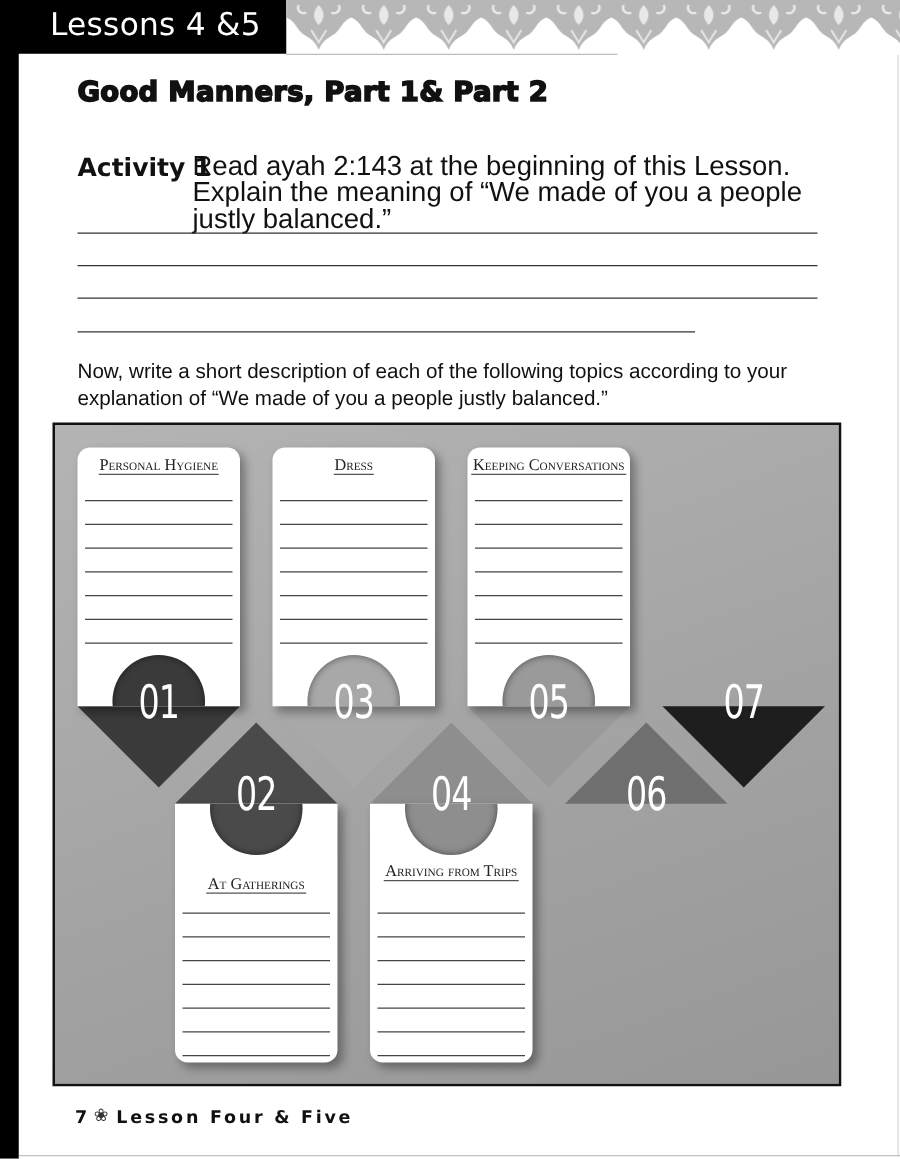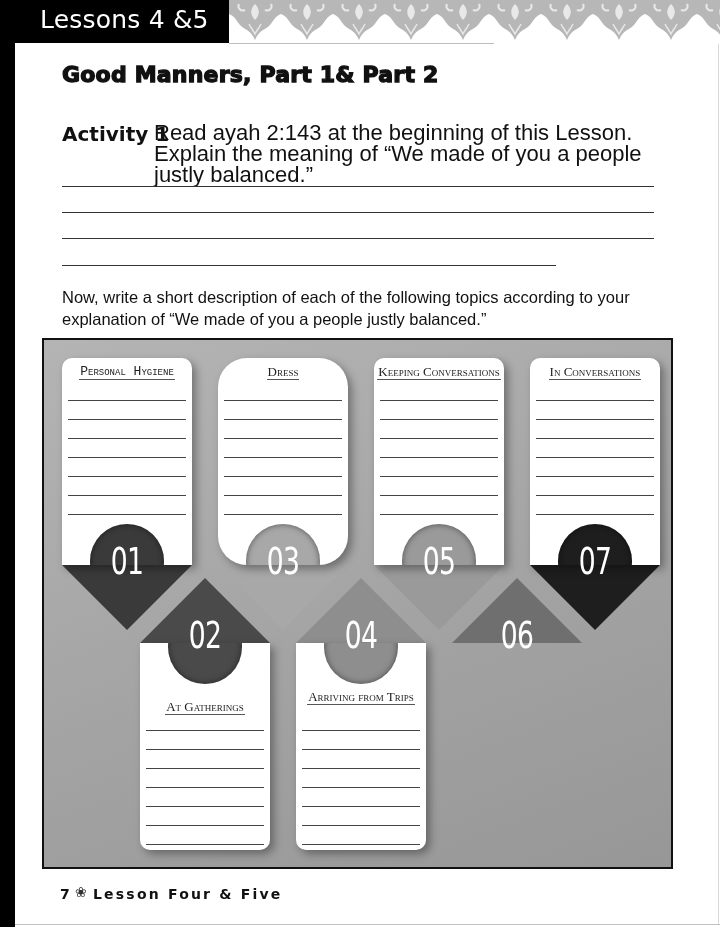--- a/index.html
+++ b/index.html
@@ -68,21 +68,21 @@
       <svg width="627" height="527" style="position: absolute; left: 0px; top: 0px;">
         <polygon points="18,225 148,225 83,290" fill="#3a3a3a"></polygon>
         <polygon points="96,303 226,303 161,238" fill="#4a4a4a"></polygon>
         <polygon points="174,225 304,225 239,290" fill="#a8a8a8"></polygon>
         <polygon points="252,303 382,303 317,238" fill="#8e8e8e"></polygon>
         <polygon points="330,225 460,225 395,290" fill="#9a9a9a"></polygon>
         <polygon points="408,303 538,303 473,238" fill="#6f6f6f"></polygon>
         <polygon points="486,225 616,225 551,290" fill="#1e1e1e"></polygon>
       </svg>
       <div class="card" style="left: 18px; top: 18px; height: 207px; border-bottom-left-radius: 0px; border-bottom-right-radius: 0px;">
-        <div class="card-title" style="top: 6px; font-family: Liberation Mono, monospace;"><span>Personal Hygiene</span></div>
+        <div class="card-title" style="top: 6px;"><span>Personal Hygiene</span></div>
         <div class="rule" style="top: 42px;"></div>
         <div class="rule" style="top: 61px;"></div>
         <div class="rule" style="top: 80px;"></div>
         <div class="rule" style="top: 99px;"></div>
         <div class="rule" style="top: 118px;"></div>
         <div class="rule" style="top: 137px;"></div>
         <div class="rule" style="top: 156px;"></div>
         <div style="position: absolute; width: 74px; height: 74px; border-radius: 50%; background: rgb(58, 58, 58); left: 28px; box-shadow: rgba(0, 0, 0, 0.5) 0px 0px 6px inset; top: 166px;"></div>
       </div>
       <div class="num" style="left: 33px; top: 200px;">01</div>
@@ -91,21 +91,21 @@
         <div class="rule" style="top: 87px;"></div>
         <div class="rule" style="top: 106px;"></div>
         <div class="rule" style="top: 125px;"></div>
         <div class="rule" style="top: 144px;"></div>
         <div class="rule" style="top: 163px;"></div>
         <div class="rule" style="top: 182px;"></div>
         <div class="rule" style="top: 201px;"></div>
         <div style="position: absolute; width: 74px; height: 74px; border-radius: 50%; background: rgb(74, 74, 74); left: 28px; box-shadow: rgba(0, 0, 0, 0.5) 0px 0px 6px inset; top: -33px;"></div>
       </div>
       <div class="num" style="left: 111px; top: 274px;">02</div>
-      <div class="card" style="left: 174px; top: 18px; height: 207px; border-bottom-left-radius: 0px; border-bottom-right-radius: 0px; border-radius: 29px;">
+      <div class="card" style="left: 174px; top: 18px; height: 207px; border-bottom-left-radius: 0px; border-bottom-right-radius: 0px;">
         <div class="card-title" style="top: 6px;"><span>Dress</span></div>
         <div class="rule" style="top: 42px;"></div>
         <div class="rule" style="top: 61px;"></div>
         <div class="rule" style="top: 80px;"></div>
         <div class="rule" style="top: 99px;"></div>
         <div class="rule" style="top: 118px;"></div>
         <div class="rule" style="top: 137px;"></div>
         <div class="rule" style="top: 156px;"></div>
         <div style="position: absolute; width: 74px; height: 74px; border-radius: 50%; background: rgb(168, 168, 168); left: 28px; box-shadow: rgba(0, 0, 0, 0.5) 0px 0px 6px inset; top: 166px;"></div>
       </div>
@@ -128,31 +128,20 @@
         <div class="rule" style="top: 61px;"></div>
         <div class="rule" style="top: 80px;"></div>
         <div class="rule" style="top: 99px;"></div>
         <div class="rule" style="top: 118px;"></div>
         <div class="rule" style="top: 137px;"></div>
         <div class="rule" style="top: 156px;"></div>
         <div style="position: absolute; width: 74px; height: 74px; border-radius: 50%; background: rgb(154, 154, 154); left: 28px; box-shadow: rgba(0, 0, 0, 0.5) 0px 0px 6px inset; top: 166px;"></div>
       </div>
       <div class="num" style="left: 345px; top: 200px;">05</div>
       <div class="num" style="left: 423px; top: 274px;">06</div>
-      <div class="card" style="left: 486px; top: 18px; height: 207px; border-bottom-left-radius: 0px; border-bottom-right-radius: 0px;">
-        <div class="card-title" style="top: 6px;"><span>In Conversations</span></div>
-        <div class="rule" style="top: 42px;"></div>
-        <div class="rule" style="top: 61px;"></div>
-        <div class="rule" style="top: 80px;"></div>
-        <div class="rule" style="top: 99px;"></div>
-        <div class="rule" style="top: 118px;"></div>
-        <div class="rule" style="top: 137px;"></div>
-        <div class="rule" style="top: 156px;"></div>
-        <div style="position: absolute; width: 74px; height: 74px; border-radius: 50%; background: rgb(30, 30, 30); left: 28px; box-shadow: rgba(0, 0, 0, 0.5) 0px 0px 6px inset; top: 166px;"></div>
-      </div>
       <div class="num" style="left: 501px; top: 200px;">07</div>
     </div>
 </div>
 
 <div class="footer-num">7</div>
 <div class="footer-icon">❀</div>
 <div class="footer-text">Lesson Four &amp; Five</div>
 <div class="bottom-line"></div>
 
 </body></html>

